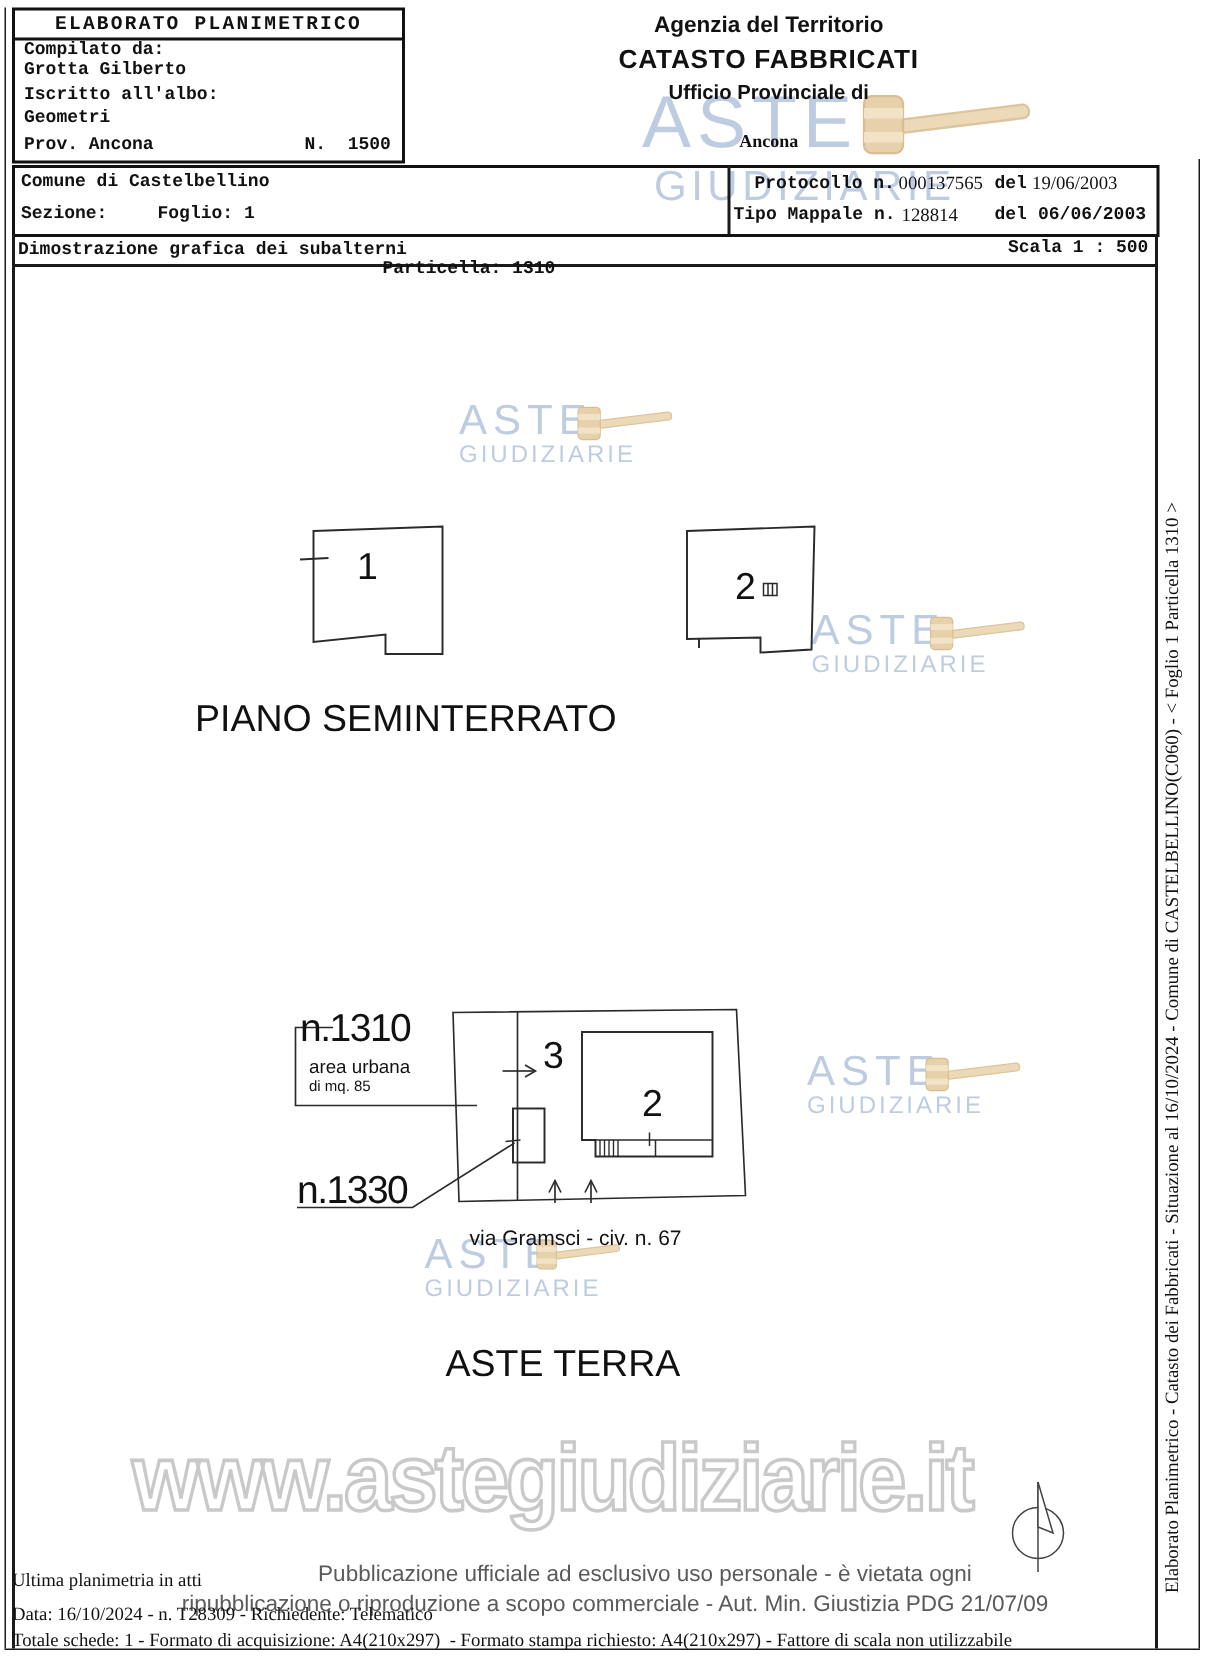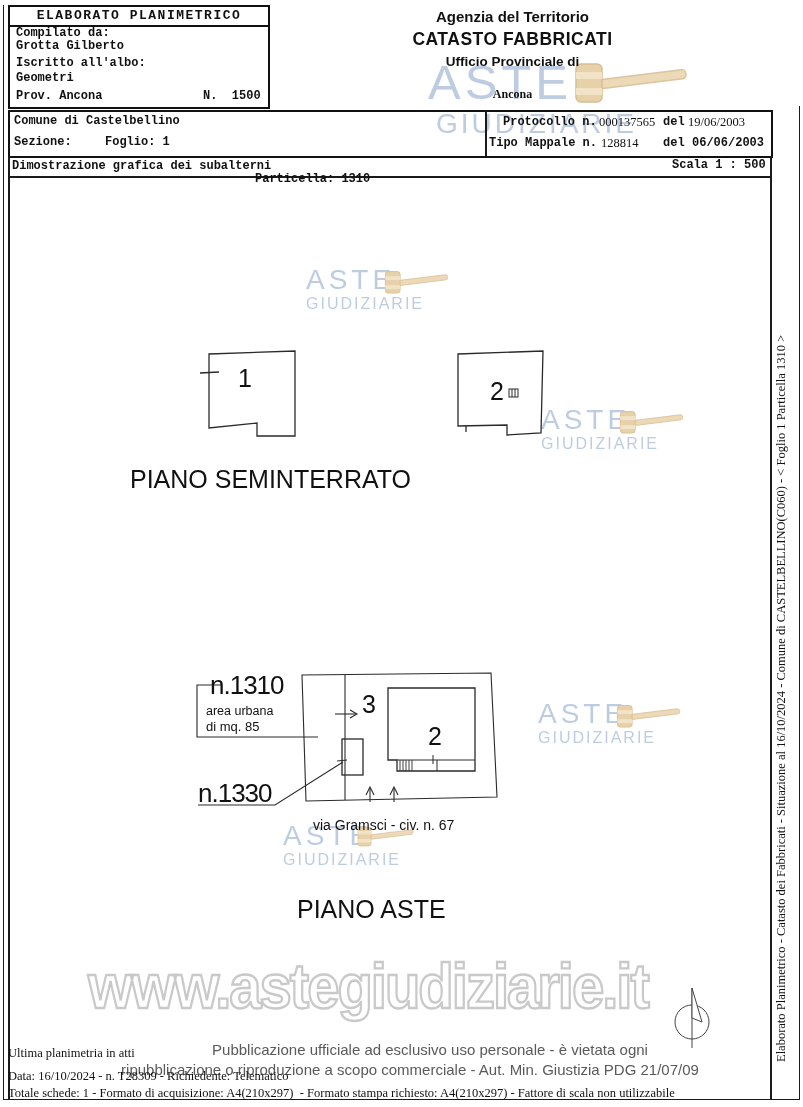--- a/index.html
+++ b/index.html
@@ -200,28 +200,28 @@
         <line x1="692" y1="988" x2="692" y2="1048"></line>
         <polygon points="692,988 702,1022 692,1018" fill="#ffffff"></polygon>
       </g>
     </g>
   </svg>
 
   <div class="abs sans plan-num" style="left:238px;top:364px;">1</div>
   <div class="abs sans plan-num" style="left:490px;top:377px;">2</div>
   <div class="abs sans plan-cap" style="left:130px;top:465px;width:235px;">PIANO SEMINTERRATO</div>
 
-  <div class="abs sans big-n" style="left:210px;top:670px;">n.1310</div>
+  <div class="abs sans big-n" style="left:200px;top:670px;">n.1310</div>
   <div class="abs sans" style="left:206px;top:704px;font-size:12.5px;z-index:3;">area urbana</div>
-  <div class="abs sans" style="left:206px;top:719px;font-size:13px;z-index:3;">di mq. 85</div>
+  <div class="abs sans" style="left:206px;top:719px;font-size:10px;z-index:3;">di mq. 85</div>
   <div class="abs sans plan-num" style="left:362px;top:690px;">3</div>
   <div class="abs sans plan-num" style="left:428px;top:722px;">2</div>
   <div class="abs sans big-n" style="left:198px;top:778px;">n.1330</div>
   <div class="abs sans" style="left:313px;top:817px;font-size:14px;z-index:3;">via Gramsci - civ. n. 67</div>
-  <div class="abs sans plan-cap" style="left:297px;top:895px;width:146px;">PIANO ASTE</div>
+  <div class="abs sans plan-cap" style="left:297px;top:895px;width:146px;">ASTE TERRA</div>
 
   <div class="abs serif z3" style="left:8px;top:1046px;">Ultima planimetria in atti</div>
   <div class="abs pubtxt sans" style="left:130px;top:1041px;width:600px;">Pubblicazione ufficiale ad esclusivo uso personale - è vietata ogni</div>
   <div class="abs pubtxt sans" style="left:110px;top:1061px;width:600px;">ripubblicazione o riproduzione a scopo commerciale - Aut. Min. Giustizia PDG 21/07/09</div>
   <div class="abs serif z3" style="left:8px;top:1069px;">Data: 16/10/2024 - n. T28309 - Richiedente: Telematico</div>
   <div class="abs serif z3" style="left:8px;top:1086px;">Totale schede: 1 - Formato di acquisizione: A4(210x297)  - Formato stampa richiesto: A4(210x297) - Fattore di scala non utilizzabile</div>
 
   <div id="side-text" class="abs serif">Elaborato Planimetrico - Catasto dei Fabbricati - Situazione al 16/10/2024 - Comune di CASTELBELLINO(C060) - &lt; Foglio 1 Particella 1310 &gt;</div>
 
 </div>

